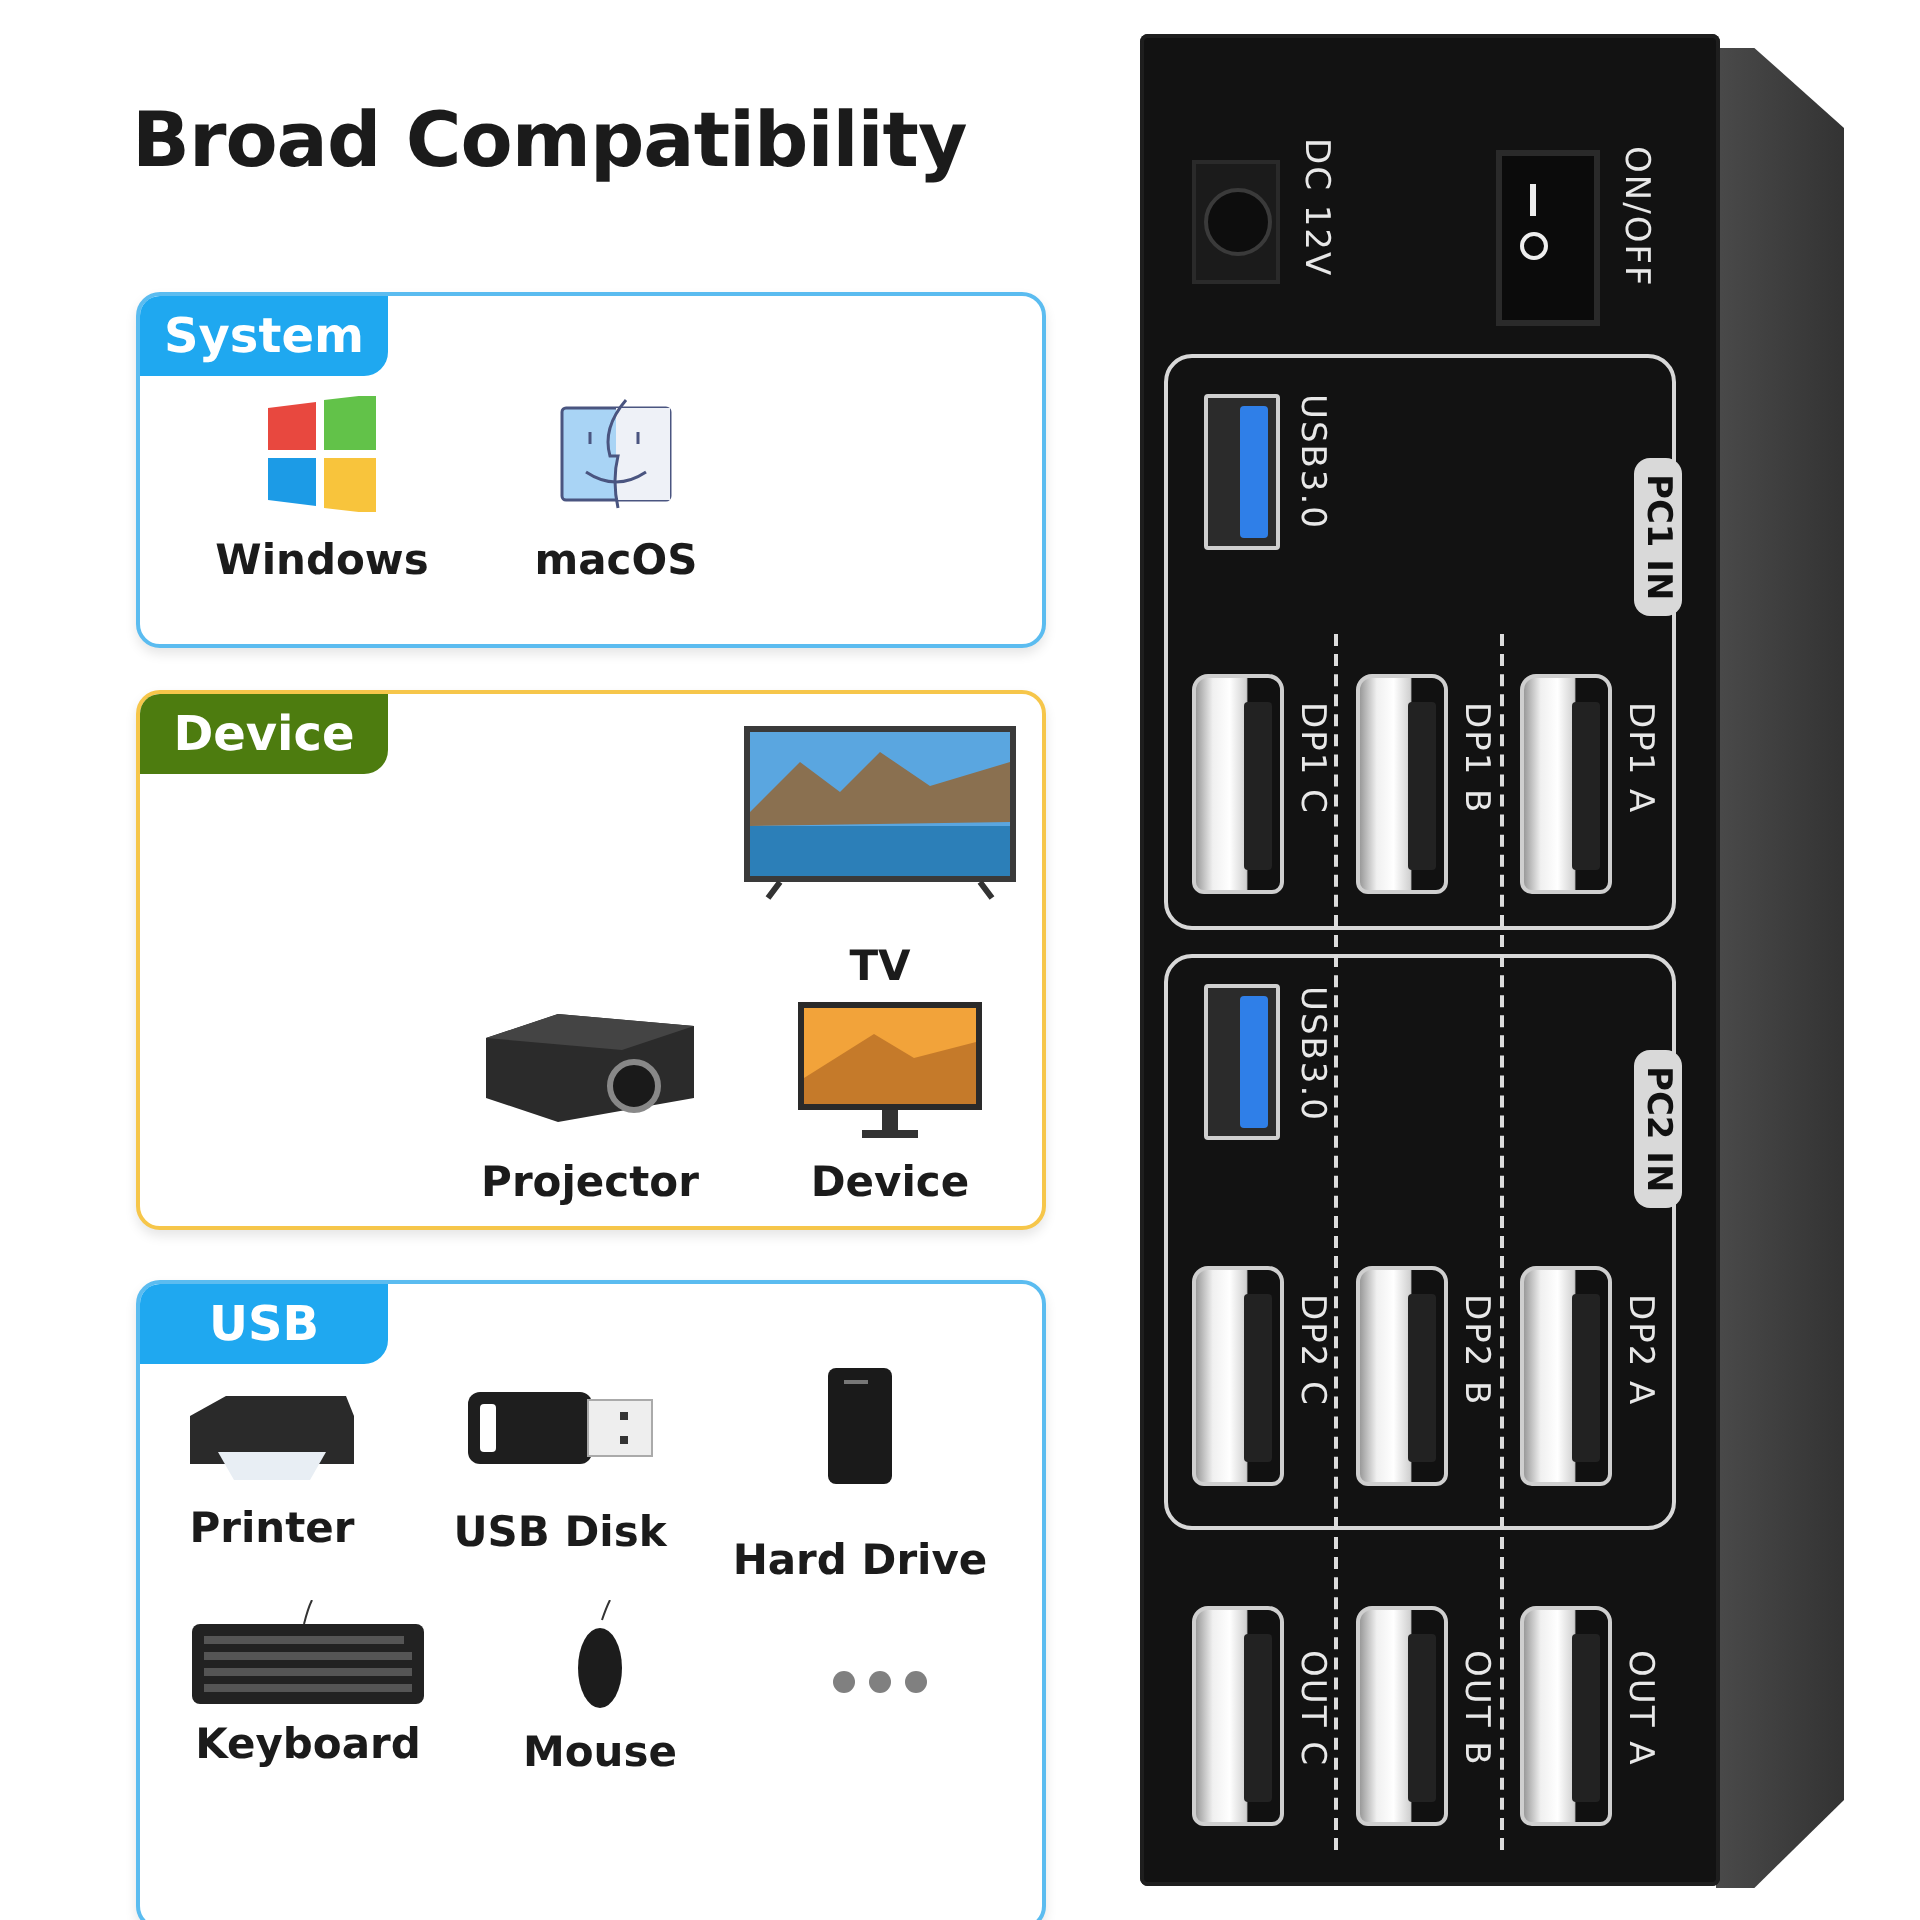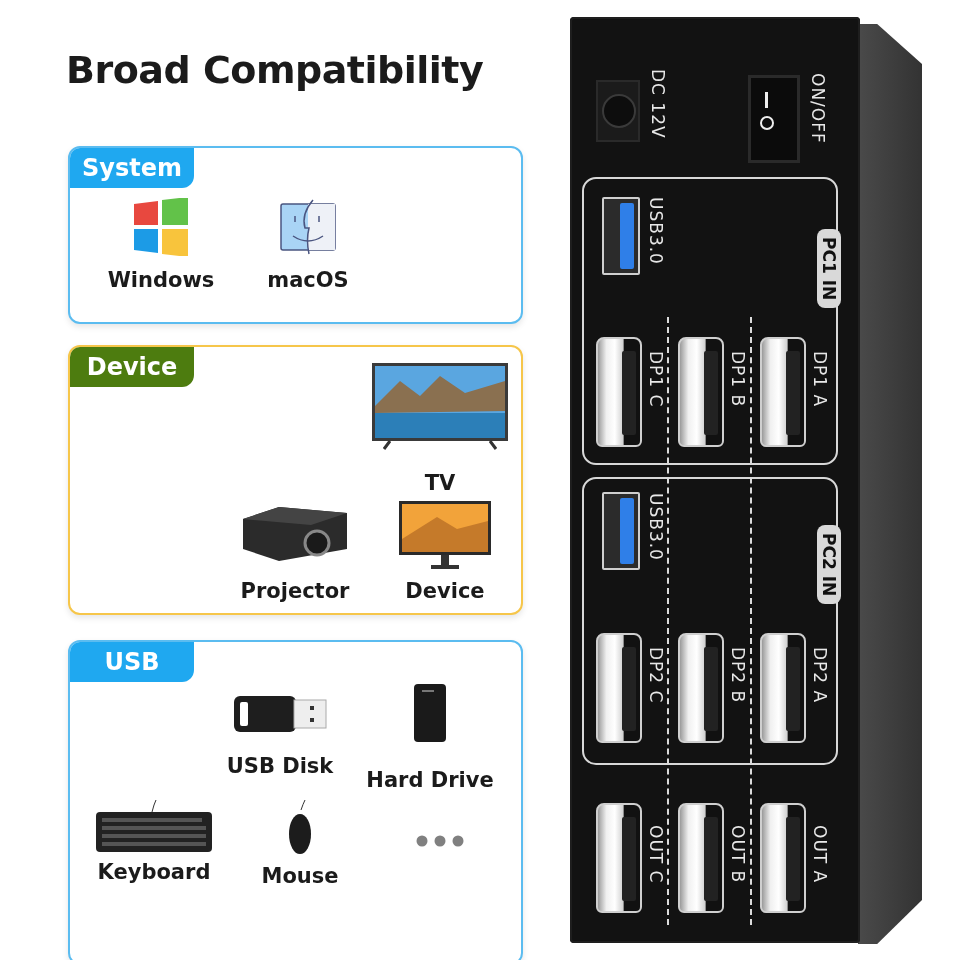--- a/index.html
+++ b/index.html
@@ -84,20 +84,27 @@
         <path d="M5 40 L40 18 L60 30 L91 22 L91 53 L5 53Z" fill="#c57a2a"></path>
         <rect x="44" y="56" width="8" height="10" fill="#333"></rect>
         <rect x="34" y="66" width="28" height="4" fill="#333"></rect>
       </svg>
     <div class="label" style="margin-top:8px">Device</div>
   </div>
 </div>
 
 <div class="card usb" style="top:640px;height:325px;">
   <div class="tab">USB</div>
+  <div class="item" style="left:16px;top:50px;width:100px;">
+    <svg width="86" height="50" viewBox="0 0 86 50">
+        <path d="M2 16 L20 6 L80 6 L84 16 L84 40 L2 40Z" fill="#2a2a2a"></path>
+        <path d="M16 34 L70 34 L62 48 L24 48Z" fill="#e8eef4"></path>
+      </svg>
+    <div class="label" style="margin-top:10px">Printer</div>
+  </div>
   <div class="item" style="left:150px;top:52px;width:120px;">
     <svg width="96" height="40" viewBox="0 0 96 40">
         <rect x="2" y="2" width="62" height="36" rx="6" fill="#1e1e1e"></rect>
         <rect x="8" y="8" width="8" height="24" rx="2" fill="#fff"></rect>
         <rect x="62" y="6" width="32" height="28" fill="#eee" stroke="#aaa"></rect>
         <rect x="78" y="12" width="4" height="4" fill="#333"></rect>
         <rect x="78" y="24" width="4" height="4" fill="#333"></rect>
       </svg>
     <div class="label" style="margin-top:20px">USB Disk</div>
   </div>

